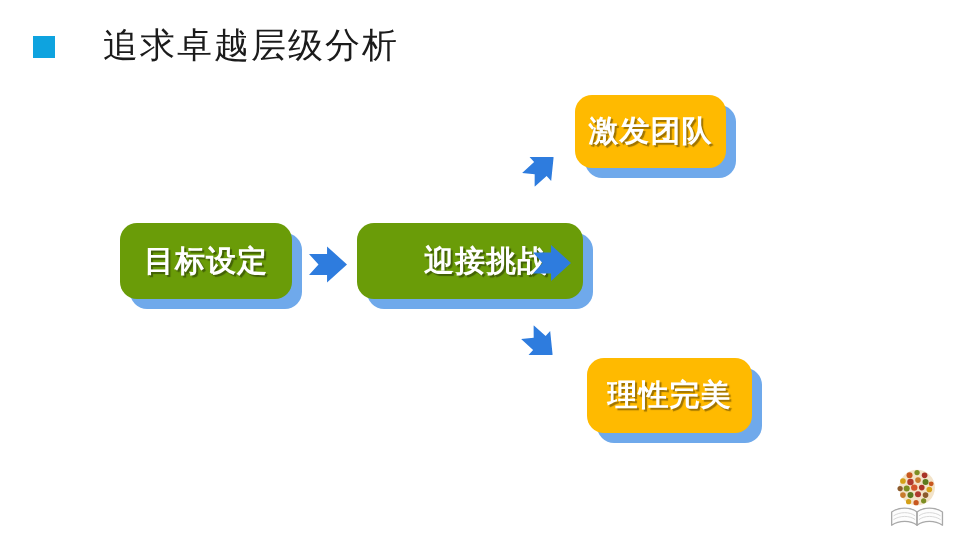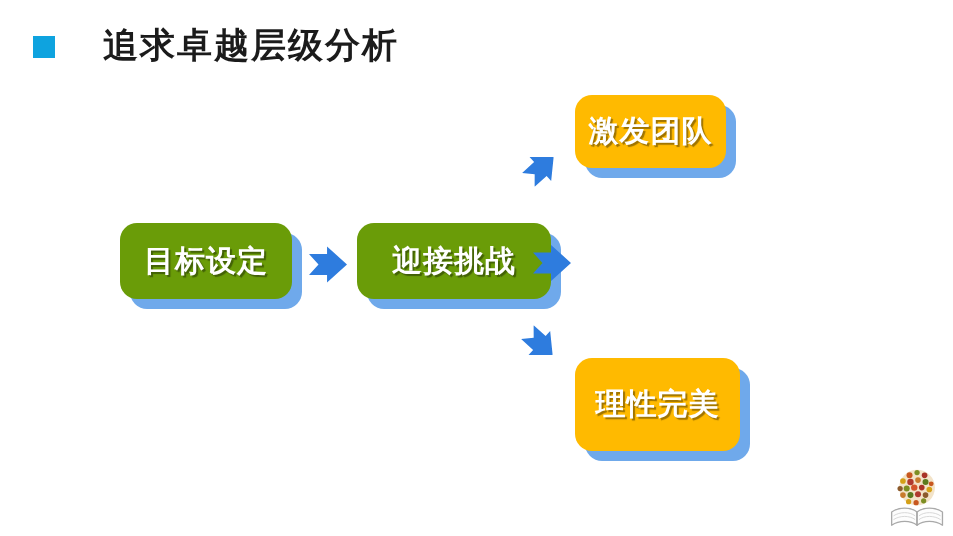--- a/index.html
+++ b/index.html
@@ -24,21 +24,21 @@
     width: 22px;
     height: 22px;
     background: var(--title-bullet, #0EA3DF);
   }
   .slide-title {
     position: absolute;
     left: 103px;
     top: 22px;
     margin: 0;
     font-size: 35px;
-    font-weight: 700;
+    font-weight: 400;
     letter-spacing: 2px;
     color: var(--title-text, #1b1b1b);
     white-space: nowrap;
   }
 
   
   .node {
     position: absolute;
     border-radius: 17px;
     box-shadow: 10px 10px 0 var(--box-shadow, #6FA9EB);
@@ -49,24 +49,24 @@
     font-size: 30px;
     font-weight: bold;
     letter-spacing: 1px;
     text-shadow: 2px 2px 1px rgba(0,0,0,0.38);
     white-space: nowrap;
   }
   .node-green  { background: var(--box-green, #6A9C08); text-align: center; }
   .node-yellow { background: var(--box-yellow, #FFBA00); }
 
   .node-goal      { left: 120px; top: 223px; width: 172px; height: 76px; }
-  .node-meet      { left: 357px; top: 223px; width: 194px; height: 76px; }
+  .node-meet      { left: 357px; top: 223px; width: 194px; height: 76px; padding-left: 32px; }
   .node-inspire   { left: 575px; top:  95px; width: 151px; height: 73px; }
   .node-self      { left: 575px; top: 223px; width: 165px; height: 75px; }
-  .node-rational  { left: 575px; top: 358px; width: 165px; height: 93px; }
+  .node-rational  { left: 587px; top: 358px; width: 165px; height: 75px; }
 
   
   .arrow {
     position: absolute;
     z-index: 3;
   }
   .arrow svg { display: block; }
   .arrow-1    { left: 309px; top: 246px; }
   .arrow-2    { left: 533px; top: 244px; }
   .arrow-up   { left: 524px; top: 152px; transform: rotate(-42deg); }

